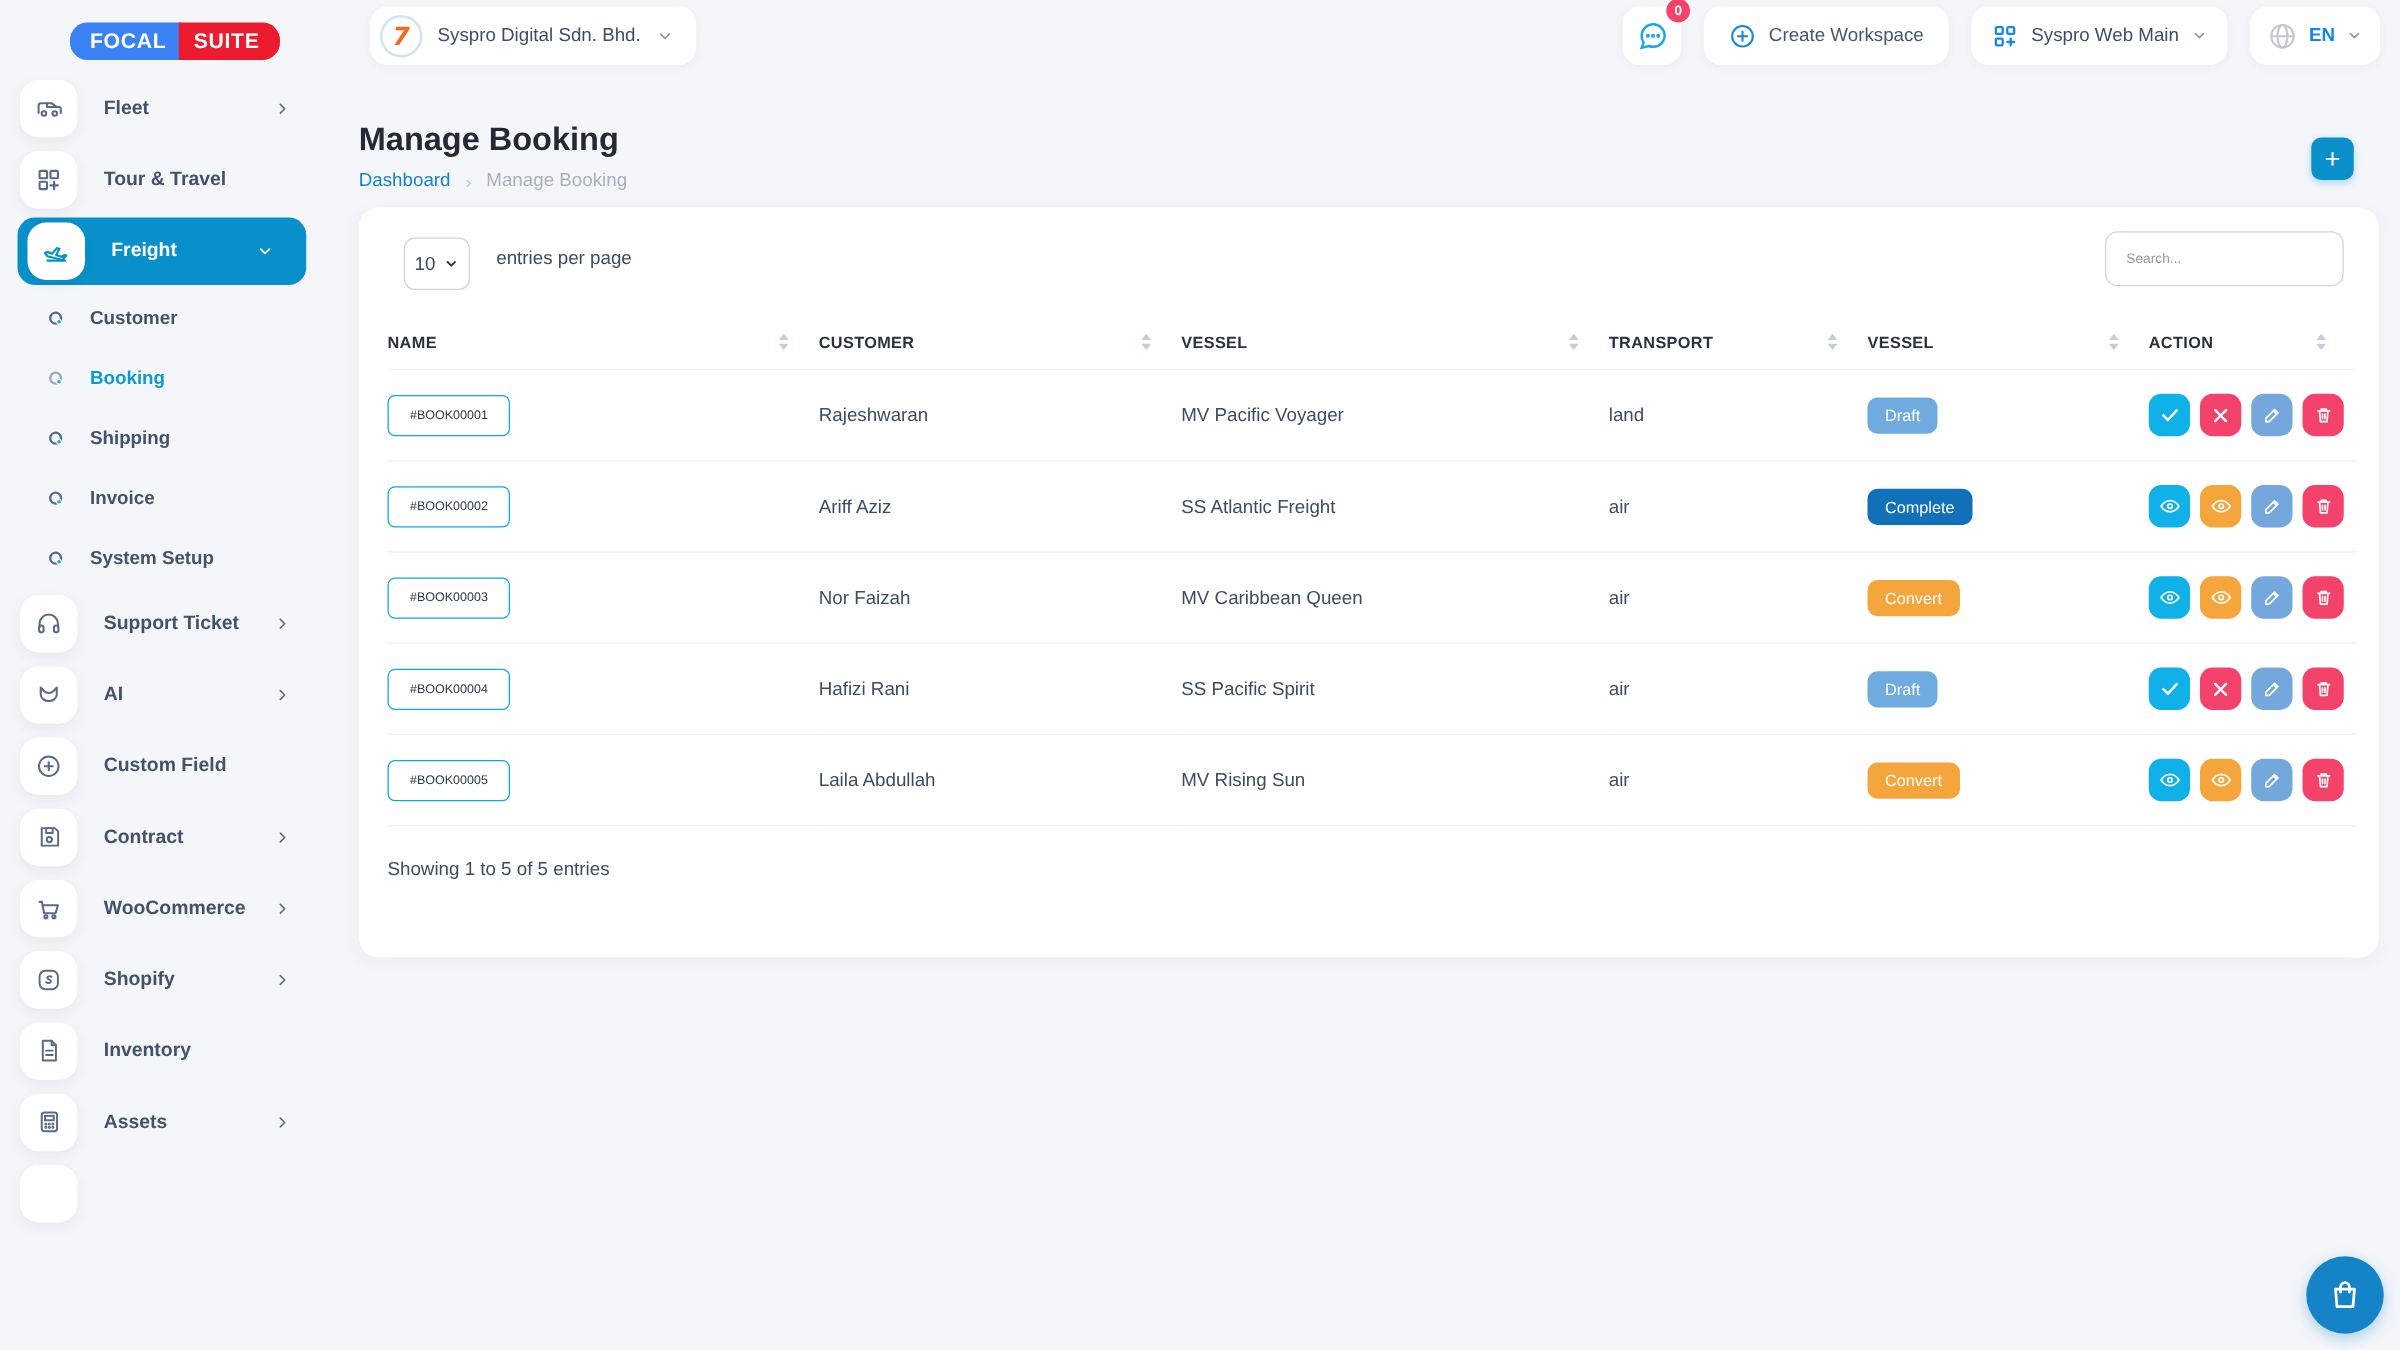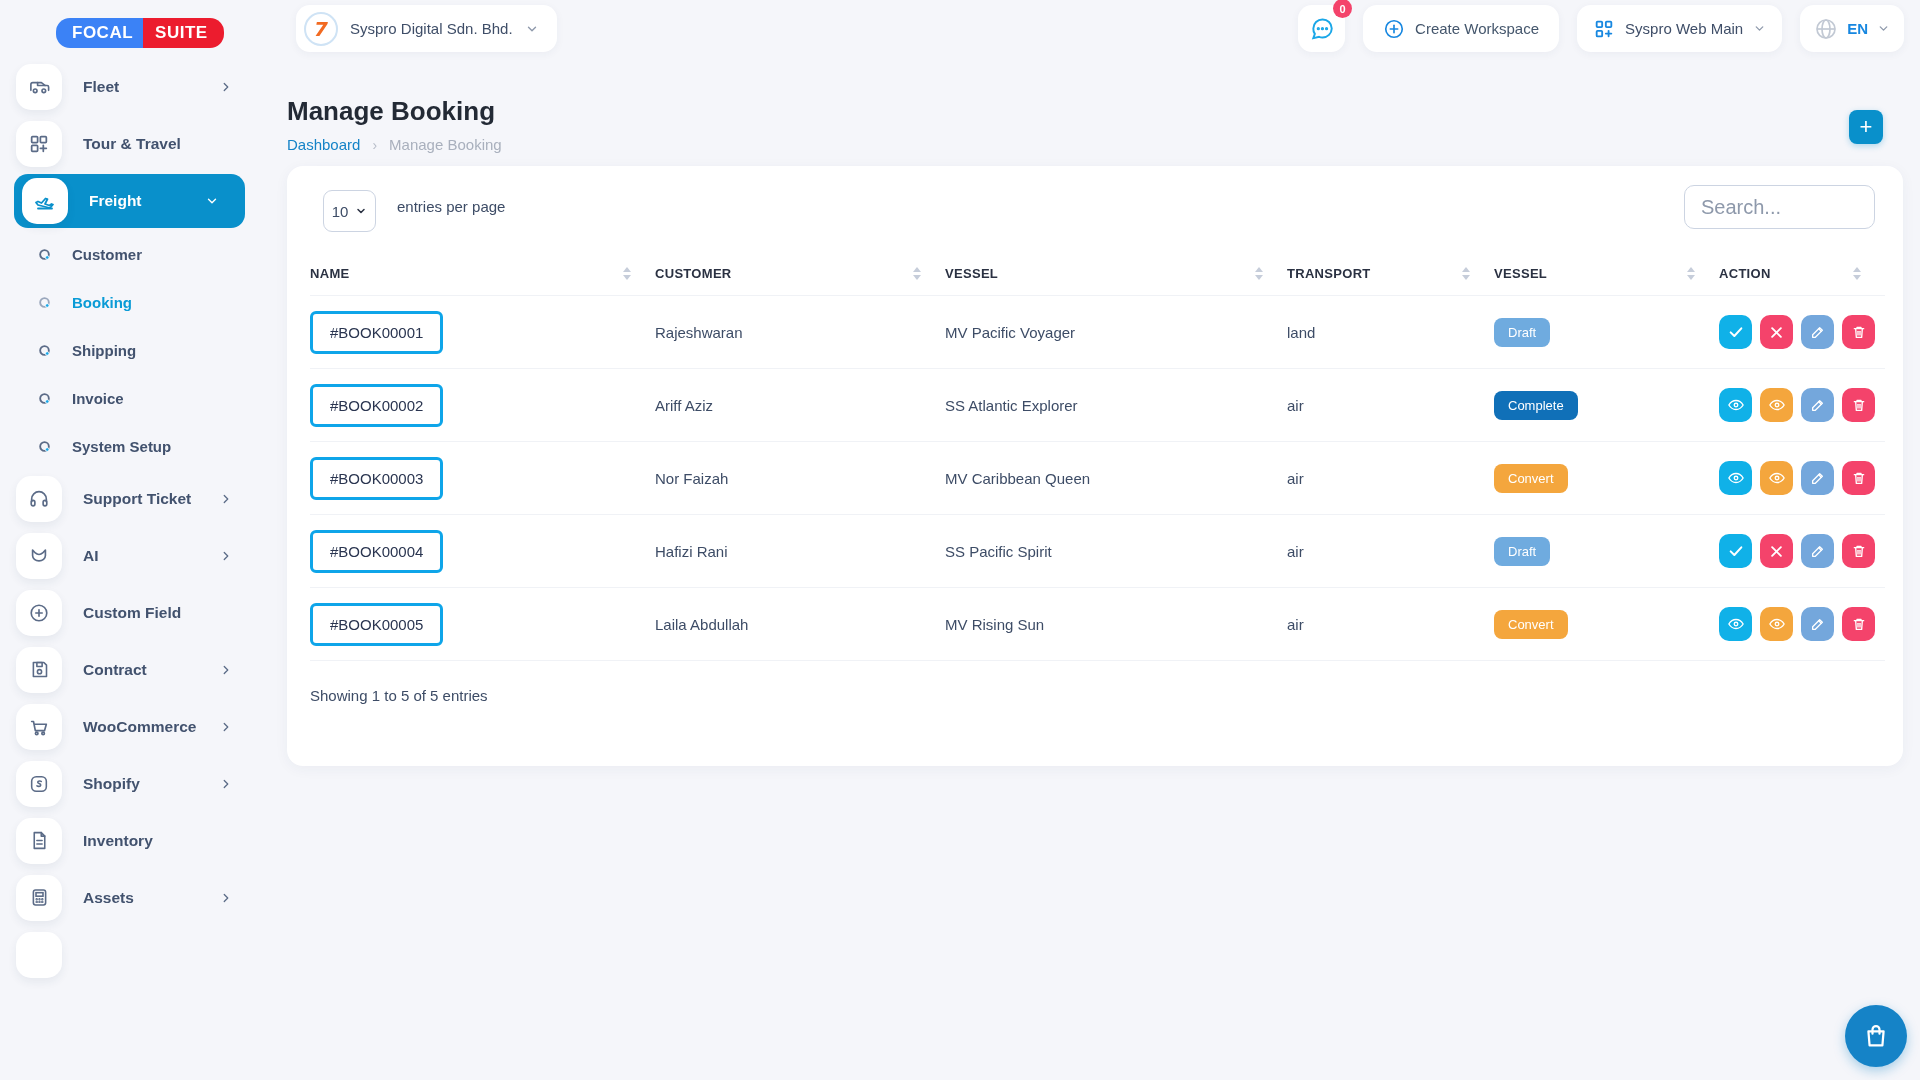--- a/index.html
+++ b/index.html
@@ -85,41 +85,41 @@
   .per-page {
     position:absolute; left:36px; top:24px; width:53px; height:42px;
     border:1px solid #ccd4e2; border-radius:9px; background:#fff;
     display:flex; align-items:center; justify-content:center; gap:7px;
     font-size:15px; color:#3d4c66; cursor:pointer;
   }
   .per-page-label { position:absolute; left:110px; top:32px; font-size:15px; color:#3d4c66; }
   .search-input {
     position:absolute; right:28px; top:19px; width:191px; height:44px;
     border:1px solid #ccd4e2; border-radius:10px; padding:0 16px;
-    font-size:20px; color:#3d4c66; outline:none;
+    font-size:11px; color:#3d4c66; outline:none;
     font-family:"Liberation Sans","DejaVu Sans",sans-serif;
   }
   .search-input::placeholder { color:#8e99ab; }
 
   table { border-collapse:collapse; table-layout:fixed; width:1575px; margin-left:23px; }
   col.c-name{width:345px} col.c-cust{width:290px} col.c-ves{width:342px}
   col.c-tra{width:207px} col.c-sta{width:225px} col.c-act{width:166px}
   th { padding:14px 10px 14px 0; }
   .th-flex { display:flex; align-items:center; justify-content:space-between; }
   .th-label { font-size:13px; font-weight:700; color:#2a3142; letter-spacing:.3px; }
   .sort { display:flex; flex-direction:column; gap:3px; margin-right:14px; cursor:pointer; }
   .sort i { width:0; height:0; border-left:4px solid transparent; border-right:4px solid transparent; }
   .sort .up { border-bottom:5px solid #c6cdda; }
   .sort .down { border-top:5px solid #c6cdda; }
   tbody tr { border-top:1px solid #f0f2f6; }
   tbody tr:last-child { border-bottom:1px solid #f0f2f6; }
   td { height:73px; font-size:15px; color:#3d4c66; padding-right:10px; }
   .book-box {
-    display:inline-block; border:3px solid #0ea5e9; border-radius:6px;
-    padding:10px 17px; font-size:15px; color:#2a3550; background:#fff; cursor:pointer;
+    display:inline-block; border:1px solid #0ea5e9; border-radius:6px;
+    padding:10px 17px; font-size:10px; color:#2a3550; background:#fff; cursor:pointer;
   }
   .badge {
     display:inline-block; border-radius:8px; padding:7px 14px;
     font-size:13px; color:#fff; font-weight:400; cursor:default;
   }
   .badge-draft { background:#6fabdf; }
   .badge-complete { background:#1070b8; }
   .badge-convert { background:#f4a63d; }
   .actions { display:flex; gap:8px; }
   .act-btn {
@@ -519,21 +519,21 @@
                     <line x1="13.5" y1="11" x2="13.5" y2="16.5"></line>
                   </svg>
                 </button>
           </div>
             </td>
         </tr>
 
         <tr>
           <td><span class="book-box">#BOOK00002</span></td>
           <td>Ariff Aziz</td>
-          <td>SS Atlantic Explorer</td>
+          <td>SS Atlantic Freight</td>
           <td>air</td>
           <td><span class="badge badge-complete">Complete</span></td>
           <td>
               <div class="actions">
             <button class="act-btn act-cyan">
                   <svg width="18" height="18" viewBox="0 0 24 24" fill="none" stroke="#fff" stroke-width="1.8">
                     <path d="M2.5 12S6 6 12 6s9.5 6 9.5 6-3.5 6-9.5 6-9.5-6-9.5-6z"></path>
                     <circle cx="12" cy="12" r="2.4"></circle>
                   </svg>
                 </button>

